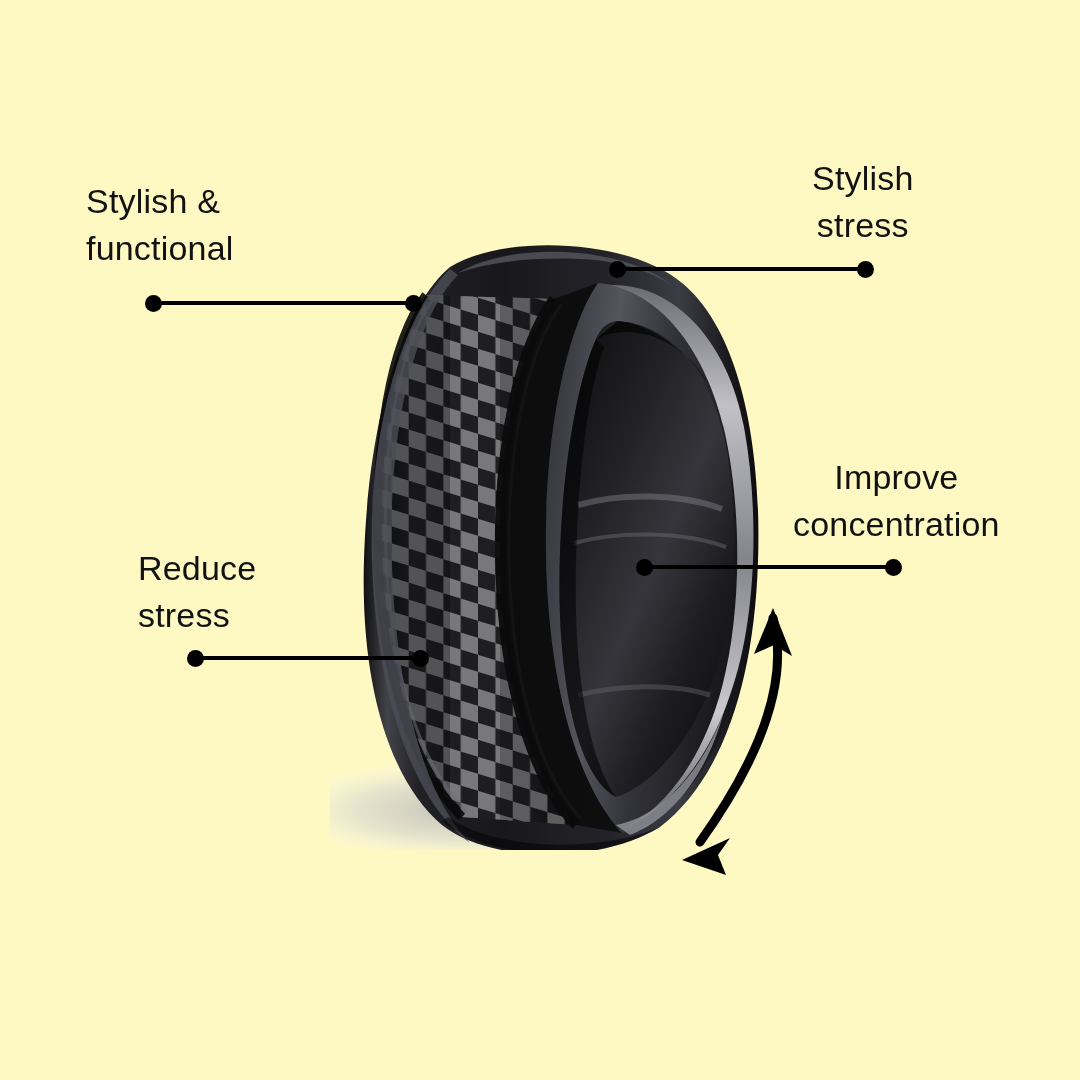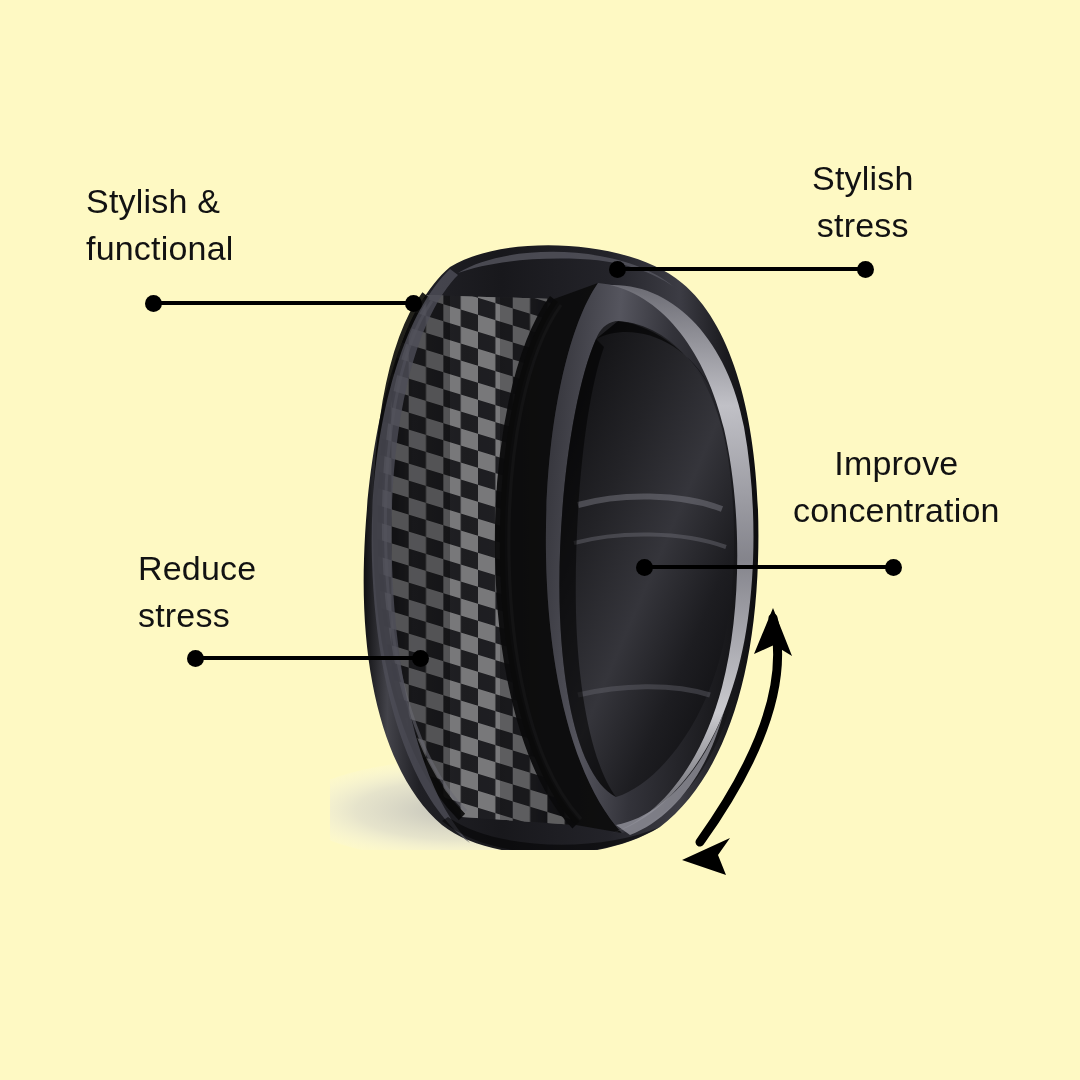--- a/index.html
+++ b/index.html
@@ -21,21 +21,21 @@
     position: absolute;
     color: #121212;
     font-size: 34px;
     font-weight: 300;
     line-height: 1.38;
     letter-spacing: 0.2px;
     white-space: pre-line;
   }
   .lbl-stylish     { left: 86px;  top: 178px; text-align: left; }
   .lbl-relieve     { left: 812px; top: 155px; text-align: center; }
-  .lbl-improve     { left: 793px; top: 440px; text-align: center; }
+  .lbl-improve     { left: 793px; top: 454px; text-align: center; }
   .lbl-reduce      { left: 138px; top: 545px; text-align: left; }
 
   
   .leader {
     position: absolute;
     height: 4px;
     background: #000000;
   }
   .dot {
     position: absolute;

